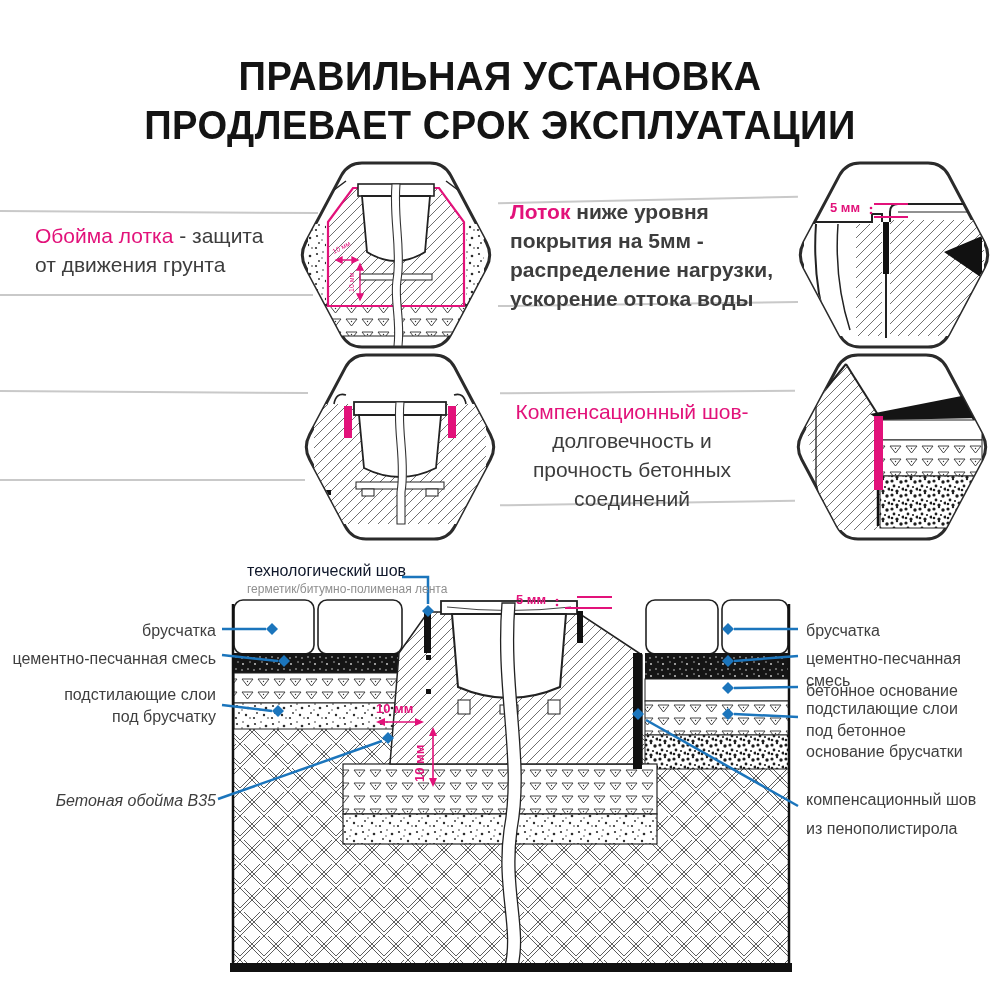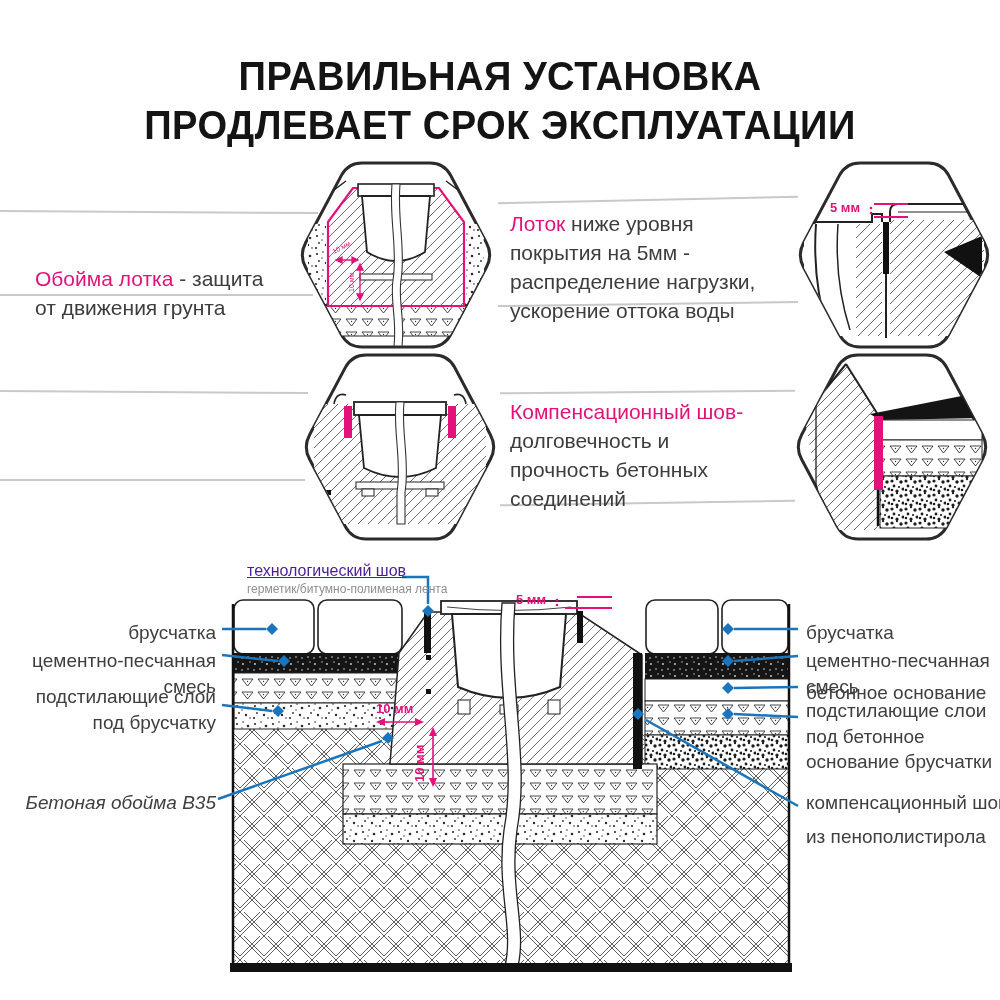--- a/index.html
+++ b/index.html
@@ -4,23 +4,23 @@
 <style>
   html,body{margin:0;padding:0;background:#fff;}
   .page{position:relative;width:1000px;height:1000px;background:#fff;overflow:hidden;
         font-family:"Liberation Sans","DejaVu Sans",sans-serif;}
   .title{position:absolute;top:52px;left:0;width:1000px;text-align:center;
          font-size:41px;font-weight:700;color:#141414;line-height:1.2;
          transform:scaleX(.93);letter-spacing:.5px;}
   .callout{position:absolute;font-size:21px;line-height:1.38;color:#3d3d3d;white-space:pre-line;}
   .hl{color:#e2127a;}
   .rule{position:absolute;height:2px;background:#c9c9c9;}
-  .dlabel{position:absolute;font-size:19px;line-height:1.35;color:#3f3f3f;white-space:pre-line;}
+  .dlabel{position:absolute;font-size:16px;line-height:1.35;color:#3f3f3f;white-space:pre-line;}
   .dlabel.r{text-align:right;}
-  .techtitle{position:absolute;left:247px;top:562px;font-size:16px;color:#4c1d95;text-decoration:underline;}
+  .techtitle{position:absolute;left:247px;top:562px;font-size:16px;color:#0f172a;}
   .techsub{position:absolute;left:247px;top:582px;font-size:12px;color:#8f8f8f;}
   .dim{position:absolute;font-size:13px;font-weight:600;color:#e2127a;}
   svg{display:block;}
   .hex{position:absolute;}
 </style>
 </head>
 <body>
 
 <div class="page">
 
@@ -82,27 +82,27 @@
 
   <div class="rule" style="left:0;top:211px;width:318px;transform:rotate(0.4deg);"></div>
   <div class="rule" style="left:0;top:294px;width:313px;"></div>
   <div class="rule" style="left:498px;top:199px;width:300px;transform:rotate(-1.2deg);"></div>
   <div class="rule" style="left:498px;top:303px;width:300px;transform:rotate(-0.8deg);"></div>
   <div class="rule" style="left:0;top:391px;width:308px;transform:rotate(0.4deg);"></div>
   <div class="rule" style="left:0;top:479px;width:305px;"></div>
   <div class="rule" style="left:500px;top:391px;width:295px;transform:rotate(-0.5deg);"></div>
   <div class="rule" style="left:500px;top:502px;width:295px;transform:rotate(-0.9deg);"></div>
 
-  <div class="callout" style="left:35px;top:222px;width:262px;margin-top:43px;"><span class="hl">Обойма лотка</span><span> - защита
+  <div class="callout" style="left:35px;top:222px;width:262px;"><span class="hl">Обойма лотка</span><span> - защита
 от движения грунта</span></div>
-  <div class="callout" style="left:510px;top:210px;width:292px;"><span class="hl">Лоток</span><span> ниже уровня
+  <div class="callout" style="left:510px;top:198px;width:292px;font-weight:bold;"><span class="hl">Лоток</span><span> ниже уровня
 покрытия на 5мм -
 распределение нагрузки,
 ускорение оттока воды</span></div>
-  <div class="callout" style="left:510px;top:398px;width:292px;"><span class="hl">Компенсационный шов-</span><span>
+  <div class="callout" style="left:486px;top:398px;width:292px;text-align:center;"><span class="hl">Компенсационный шов-</span><span>
 долговечность и
 прочность бетонных
 соединений</span></div>
 
   <svg class="hex" style="left:296px;top:160px;" width="200" height="190" viewBox="0 0 200 190">
     <path d="M 9.6,82.7 L 45.4,15.4 Q 52,3 66,3 L 134,3 Q 148,3 154.6,15.3 L 190.4,82.7 Q 197,95 190.4,107.3 L 154.6,174.7 Q 148,187 134,187 L 66,187 Q 52,187 45.4,174.6 L 9.6,107.3 Q 3,95 9.6,82.7 Z" fill="#fff" stroke="#2b2b2b" stroke-width="3"></path>
     <g clip-path="url(#hexclip)">
       <rect x="12" y="64" width="18" height="80" fill="url(#ps)"></rect>
       <rect x="170" y="64" width="18" height="80" fill="url(#ps)"></rect>
       <rect x="18" y="146" width="164" height="30" fill="url(#pt)" stroke="#222" stroke-width="1"></rect>

